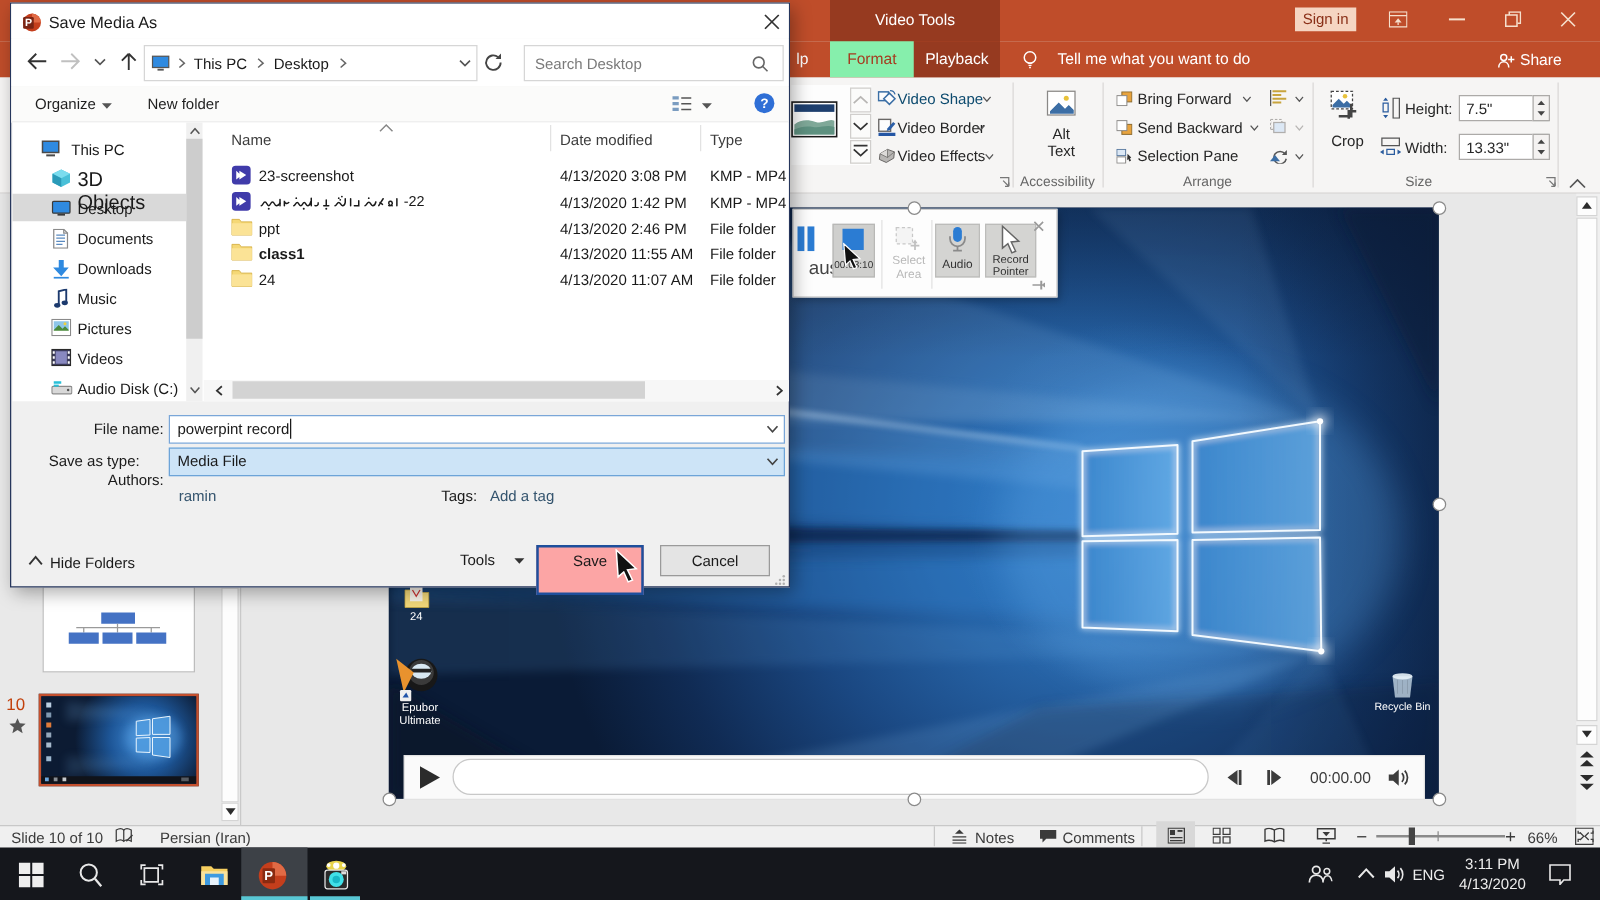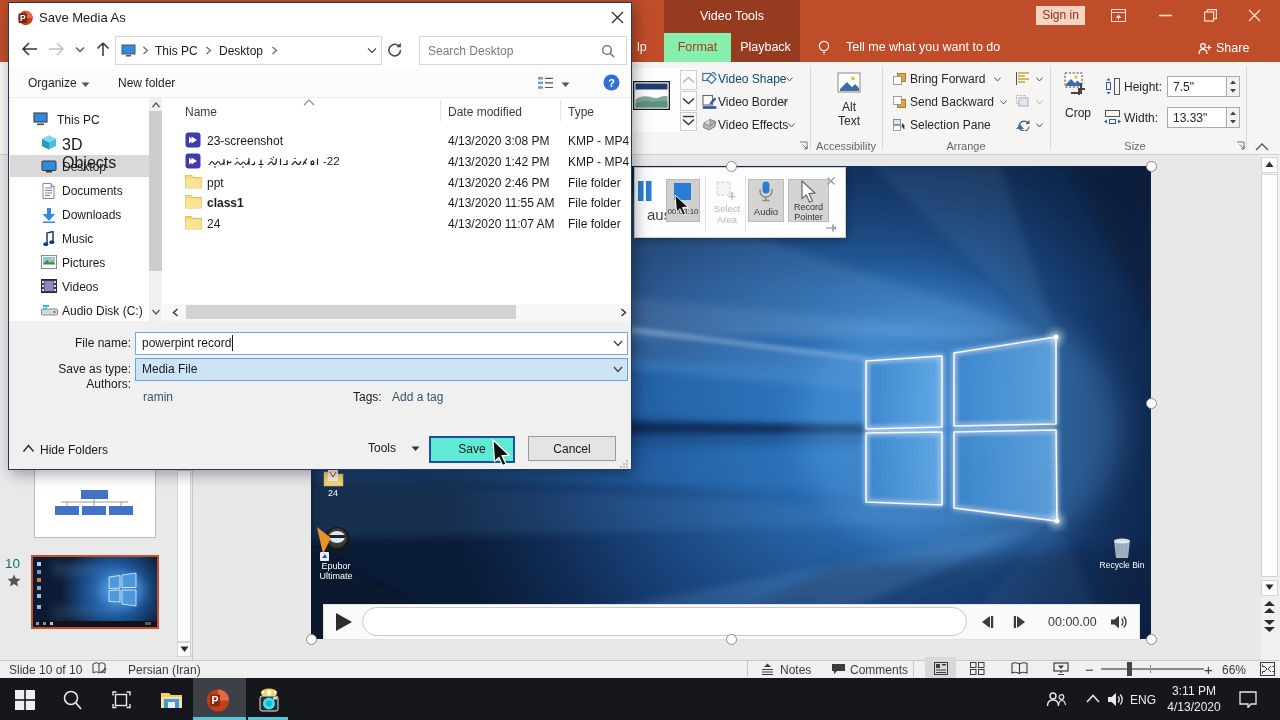--- a/index.html
+++ b/index.html
@@ -213,21 +213,21 @@
 
 <div class="a" style="left:0;top:155px;width:193px;height:505px;background:#e9e9e9;border-right:1px solid #c9c9c9;box-sizing:border-box;"></div>
 <div class="a" style="left:34px;top:469px;width:122px;height:69px;background:#fff;border:1px solid #bdbdbd;box-sizing:border-box;"></div>
 <svg class="ic" style="left:34px;top:469px;" width="122" height="69" viewBox="0 0 122 69">
       <rect x="47" y="21" width="27" height="9" fill="#4472c4"></rect>
       <path d="M60 30 v3 M27 33 h67 M33 33 v4 M60 33 v4 M87 33 v4" stroke="#9a9a9a" stroke-width="1"></path>
       <rect x="21" y="37" width="24" height="9" fill="#4472c4"></rect>
       <rect x="48" y="37" width="24" height="9" fill="#4472c4"></rect>
       <rect x="75" y="37" width="24" height="9" fill="#4472c4"></rect>
     </svg>
-<div class="a" style="left:5px;top:556px;width:26px;height:16px;font-size:13.5px;color:#0f766e;">10</div>
+<div class="a" style="left:5px;top:556px;width:26px;height:16px;font-size:13.5px;color:#c2410c;">10</div>
 <svg class="ic" style="left:7px;top:574px;" width="14" height="13" viewBox="0 0 14 13">
       <path d="M7 0.5 L8.8 4.6 L13.5 5 L10 8 L11.1 12.5 L7 10 L2.9 12.5 L4 8 L0.5 5 L5.2 4.6 Z" fill="#555"></path>
     </svg>
 <div class="a" style="left:31px;top:555px;width:128px;height:74px;background:#0c1b33;border:2px solid #c4502e;box-sizing:border-box;"></div>
 <svg class="ic" style="left:33px;top:557px;" width="124" height="70" viewBox="0 0 124 70">
       <defs>
         <radialGradient id="tg" gradientUnits="userSpaceOnUse" cx="82" cy="34" r="55">
           <stop offset="0" stop-color="#4390dc"></stop>
           <stop offset="0.5" stop-color="#1d5596"></stop>
           <stop offset="1" stop-color="#0c1b33"></stop>
@@ -798,39 +798,39 @@
         <path d="M1.5 1 L5.5 4.5 L1.5 8" fill="none" stroke="#333" stroke-width="1.4"></path>
       </svg>
 
 <div class="a" style="left:40px;top:333px;width:82px;height:14px;font-size:12px;color:#1a1a1a;text-align:right;white-space:nowrap;">File name:</div>
 <div class="a" style="left:126px;top:329px;width:493px;height:23px;background:#fff;border:1px solid #7aa6d8;box-sizing:border-box;"></div>
 <div class="a" style="left:133px;top:333px;width:200px;height:14px;font-size:12px;color:#1a1a1a;">powerpint record</div>
 <div class="a" style="left:223px;top:332px;width:1px;height:16px;background:#1a1a1a;"></div>
 <svg class="ic" style="left:604px;top:337px;" width="10" height="7" viewBox="0 0 10 7">
         <path d="M1 1 L5 5.5 L9 1" fill="none" stroke="#444" stroke-width="1.3"></path>
       </svg>
-<div class="a" style="left:30px;top:359px;width:92px;height:14px;font-size:12px;color:#1a1a1a;text-align:right;white-space:nowrap;">Save as type:</div>
+<div class="a" style="left:30px;top:359px;width:92px;height:14px;font-size:12px;color:#1a1a1a;white-space:nowrap;">Save as type:</div>
 <div class="a" style="left:126px;top:355px;width:493px;height:23px;background:#cde4f7;border:1px solid #6da4d8;box-sizing:border-box;"></div>
 <div class="a" style="left:133px;top:359px;width:200px;height:14px;font-size:12px;color:#1a1a1a;">Media File</div>
 <svg class="ic" style="left:604px;top:363px;" width="10" height="7" viewBox="0 0 10 7">
         <path d="M1 1 L5 5.5 L9 1" fill="none" stroke="#444" stroke-width="1.3"></path>
       </svg>
 <div class="a" style="left:60px;top:374px;width:62px;height:14px;font-size:12px;color:#1a1a1a;text-align:right;white-space:nowrap;">Authors:</div>
 <div class="a" style="left:134px;top:387px;width:60px;height:14px;font-size:12px;color:#34546e;">ramin</div>
 <div class="a" style="left:344px;top:387px;width:40px;height:14px;font-size:12px;color:#1a1a1a;">Tags:</div>
 <div class="a" style="left:383px;top:387px;width:70px;height:14px;font-size:12px;color:#34546e;">Add a tag</div>
 <svg class="ic" style="left:13px;top:441px;" width="13" height="9" viewBox="0 0 13 9">
         <path d="M1.5 7.5 L6.5 1.5 L11.5 7.5" fill="none" stroke="#333" stroke-width="1.5"></path>
       </svg>
 <div class="a" style="left:31px;top:440px;width:90px;height:14px;font-size:12px;color:#1a1a1a;">Hide Folders</div>
 <div class="a" style="left:359px;top:438px;width:45px;height:14px;font-size:12px;color:#1a1a1a;">Tools</div>
 <svg class="ic" style="left:402px;top:443px;" width="9" height="6" viewBox="0 0 9 6">
         <path d="M0.5 0.5 L4.5 5 L8.5 0.5" fill="#333"></path>
       </svg>
-<div class="a" style="left:420px;top:433px;width:86px;height:27px;background:#5eead4;border:2px solid #1e4f9c;box-sizing:border-box;font-size:12px;color:#1a1a1a;text-align:center;line-height:22px;">Save</div>
+<div class="a" style="left:420px;top:433px;width:86px;height:40px;background:#fca5a5;border:2px solid #1e4f9c;box-sizing:border-box;font-size:12px;color:#1a1a1a;text-align:center;line-height:22px;">Save</div>
 <div class="a" style="left:519px;top:433px;width:88px;height:25px;background:#e4e4e4;border:1px solid #9a9a9a;box-sizing:border-box;font-size:12px;color:#1a1a1a;text-align:center;line-height:24px;">Cancel</div>
 <svg class="ic" style="left:482px;top:436px;" width="22" height="28" viewBox="0 0 22 28">
         <path d="M2 1 L18 16 L11 16.8 L15 25 L11.5 26.5 L8 18.5 L3.5 22.5 Z" fill="#111" stroke="#fff" stroke-width="1.2"></path>
       </svg>
 <svg class="ic" style="left:610px;top:456px;" width="10" height="10" viewBox="0 0 10 10">
         <g fill="#b0b0b0">
           <circle cx="8" cy="2" r="1"></circle>
           <circle cx="5" cy="5" r="1"></circle>
           <circle cx="8" cy="5" r="1"></circle>
           <circle cx="2" cy="8" r="1"></circle>

